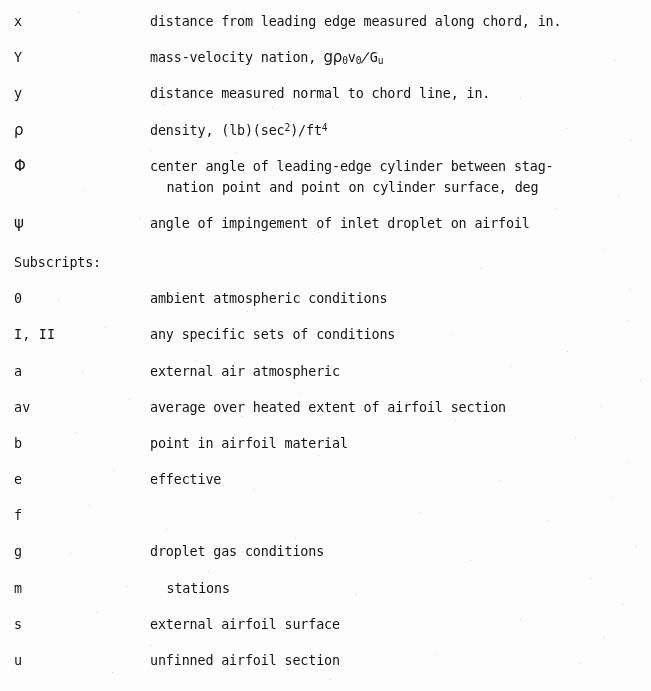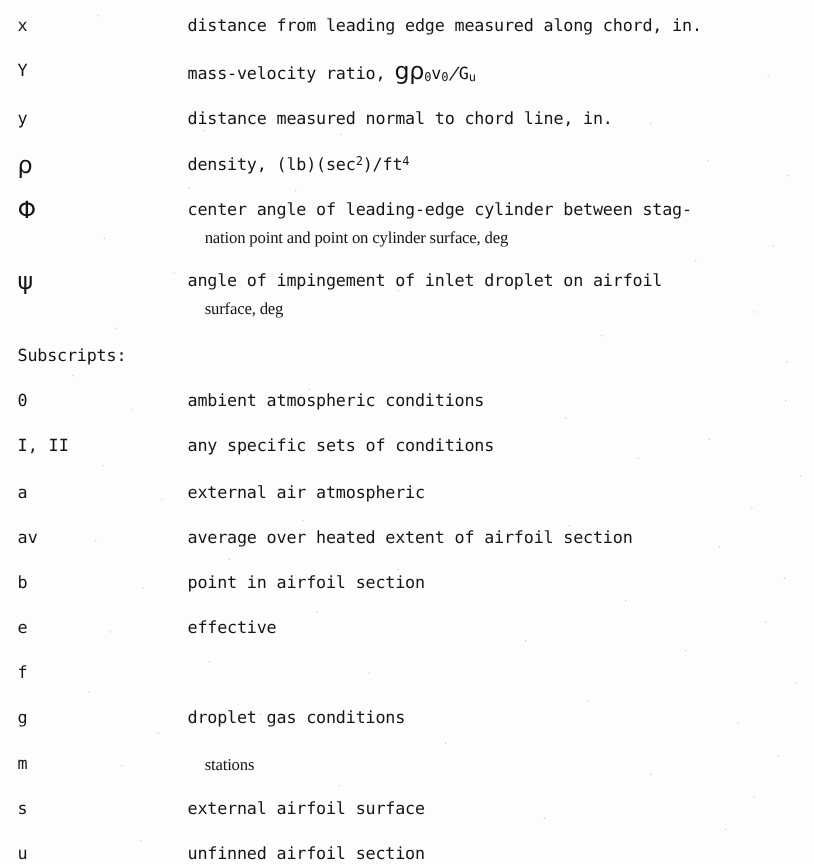--- a/index.html
+++ b/index.html
@@ -66,35 +66,34 @@
     flex: 1 1 auto;
     font-size: 13.4px;
     line-height: 21px;
     letter-spacing: -.15px;
     white-space: pre-wrap;
   }
 
   .cont {
     display: block;
     padding-left: 2.05ch;
-    font-family: Liberation Serif, serif;
   }
 
   .section-head {
     padding-left: 14px;
     font-size: 13.4px;
     line-height: 21px;
     letter-spacing: -.15px;
     margin-bottom: 15.2px;
     margin-top: 18px;
   }
 
   .greek {
     font-family: "DejaVu Sans", sans-serif;
-    font-size: 19px;
+    font-size: 15px;
   }
 
   sup {
     font-size: .72em;
     vertical-align: .42em;
     line-height: 0;
   }
   sub {
     font-size: .72em;
     vertical-align: -.22em;
@@ -120,41 +119,41 @@
 
   <div id="content">
 
     <div class="entry">
       <div class="sym">x</div>
       <div class="desc">distance from leading edge measured along chord, in.</div>
     </div>
 
     <div class="entry">
       <div class="sym">Y</div>
-      <div class="desc"><span>mass-velocity ratio,</span><span class="gap"></span><span class="formula"><span class="greek">gρ</span><sub>0</sub><span>v</span><sub>0</sub><span class="frac-sl">/</span><span>G</span><sub>u</sub></span></div>
+      <div class="desc"><span>mass-velocity nation,</span><span class="gap"></span><span class="formula"><span class="greek">gρ</span><sub>0</sub><span>v</span><sub>0</sub><span class="frac-sl">/</span><span>G</span><sub>u</sub></span></div>
     </div>
 
     <div class="entry">
       <div class="sym">y</div>
       <div class="desc">distance measured normal to chord line, in.</div>
     </div>
 
     <div class="entry">
       <div class="sym greek">ρ</div>
       <div class="desc"><span>density,</span> <span class="formula"><span>(lb)(sec</span><sup>2</sup><span>)/ft</span><sup>4</sup></span></div>
     </div>
 
     <div class="entry">
       <div class="sym greek">Φ</div>
       <div class="desc"><span>center angle of leading-edge cylinder between stag-</span><span class="cont">nation point and point on cylinder surface, deg</span></div>
     </div>
 
     <div class="entry">
       <div class="sym greek">ψ</div>
-      <div class="desc"><span>angle of impingement of inlet droplet on airfoil</span><span class="cont">surface, deg</span></div>
+      <div class="desc"><span>angle of impingement of inlet droplet on airfoil</span></div>
     </div>
 
     <div class="section-head">Subscripts:</div>
 
     <div class="entry">
       <div class="sym">0</div>
       <div class="desc">ambient atmospheric conditions</div>
     </div>
 
     <div class="entry">
@@ -167,21 +166,21 @@
       <div class="desc">external air atmospheric</div>
     </div>
 
     <div class="entry">
       <div class="sym">av</div>
       <div class="desc">average over heated extent of airfoil section</div>
     </div>
 
     <div class="entry">
       <div class="sym">b</div>
-      <div class="desc">point in airfoil section</div>
+      <div class="desc">point in airfoil material</div>
     </div>
 
     <div class="entry">
       <div class="sym">e</div>
       <div class="desc">effective</div>
     </div>
 
     <div class="entry">
       <div class="sym">f</div>
     </div>

